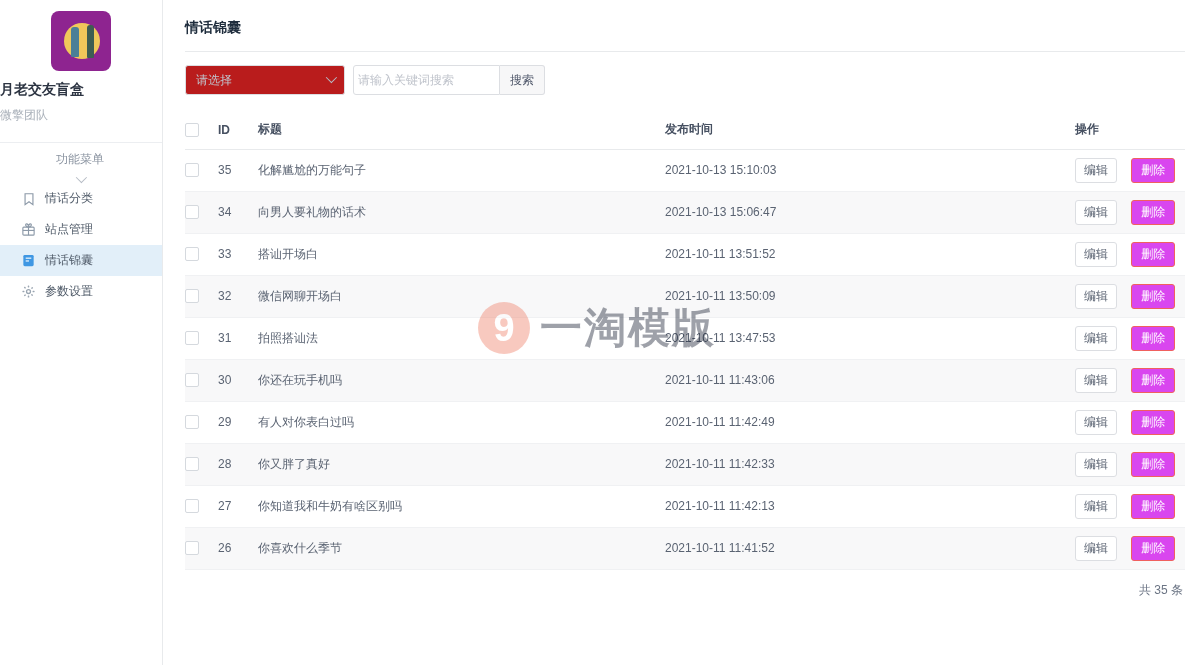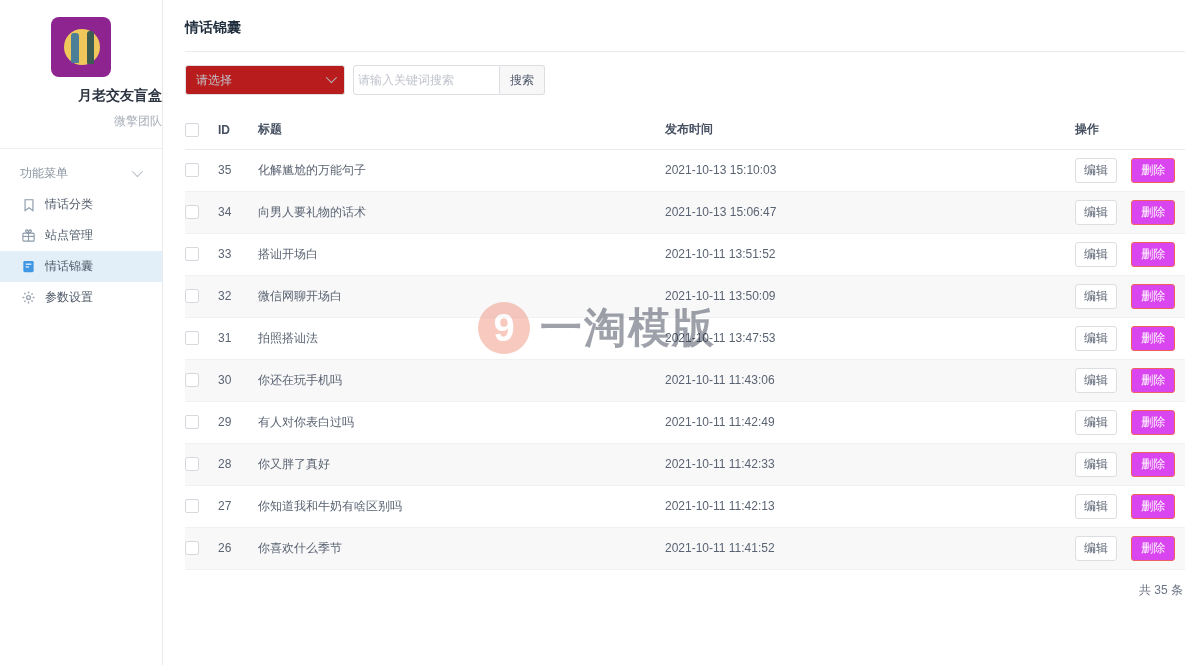--- a/index.html
+++ b/index.html
@@ -11,21 +11,21 @@
     font-size: 12px;
     position: relative;
     overflow: hidden;
   }
 
   
   .sidebar {
     position: absolute; left: 0; top: 0; width: 163px; height: 665px;
     background: #ffffff; border-right: 1px solid #e8eaec;
   }
-  .profile { text-align: right; padding-top: 17px; }
+  .profile { text-align: left; padding-top: 11px; }
   .avatar {
     width: 60px; height: 60px; border-radius: 8px; margin: 0 auto;
     background: #8e2490; position: relative; overflow: hidden;
   }
   .avatar .moon {
     position: absolute; left: 13px; top: 12px; width: 36px; height: 36px;
     border-radius: 50%; background: #f0c75a;
   }
   .avatar .fig1 {
     position: absolute; left: 20px; top: 16px; width: 8px; height: 30px;
@@ -35,21 +35,21 @@
     position: absolute; left: 36px; top: 14px; width: 7px; height: 33px;
     background: #3d5d52; border-radius: 3px 3px 1px 1px;
   }
   .app-name { margin-top: 10px; font-size: 14px; color: #2c3442; font-weight: bold; }
   .team-name { margin-top: 8px; font-size: 12px; color: #a9b0b9; }
   .profile-divider { border: none; border-top: 1px solid #eceef1; margin-top: 18px; }
 
   .menu { padding-top: 8px; }
   .menu-group {
     height: 32px; display: flex; align-items: center; justify-content: space-between;
-    padding: 0 22px 0 20px; color: #8a93a0; cursor: pointer;
+    padding: 0 22px 0 20px; color: #8a93a0; cursor: pointer; flex-direction: column;
   }
   .chevron-down {
     width: 8px; height: 8px; border-right: 1.5px solid #b6bcc5; border-bottom: 1.5px solid #b6bcc5;
     transform: rotate(45deg) translateY(-2px);
   }
   .menu-item {
     height: 31px; display: flex; align-items: center; gap: 9px;
     padding-left: 21px; color: #4f5a68; cursor: pointer;
   }
   .menu-item.active { background: #e2eff9; }

